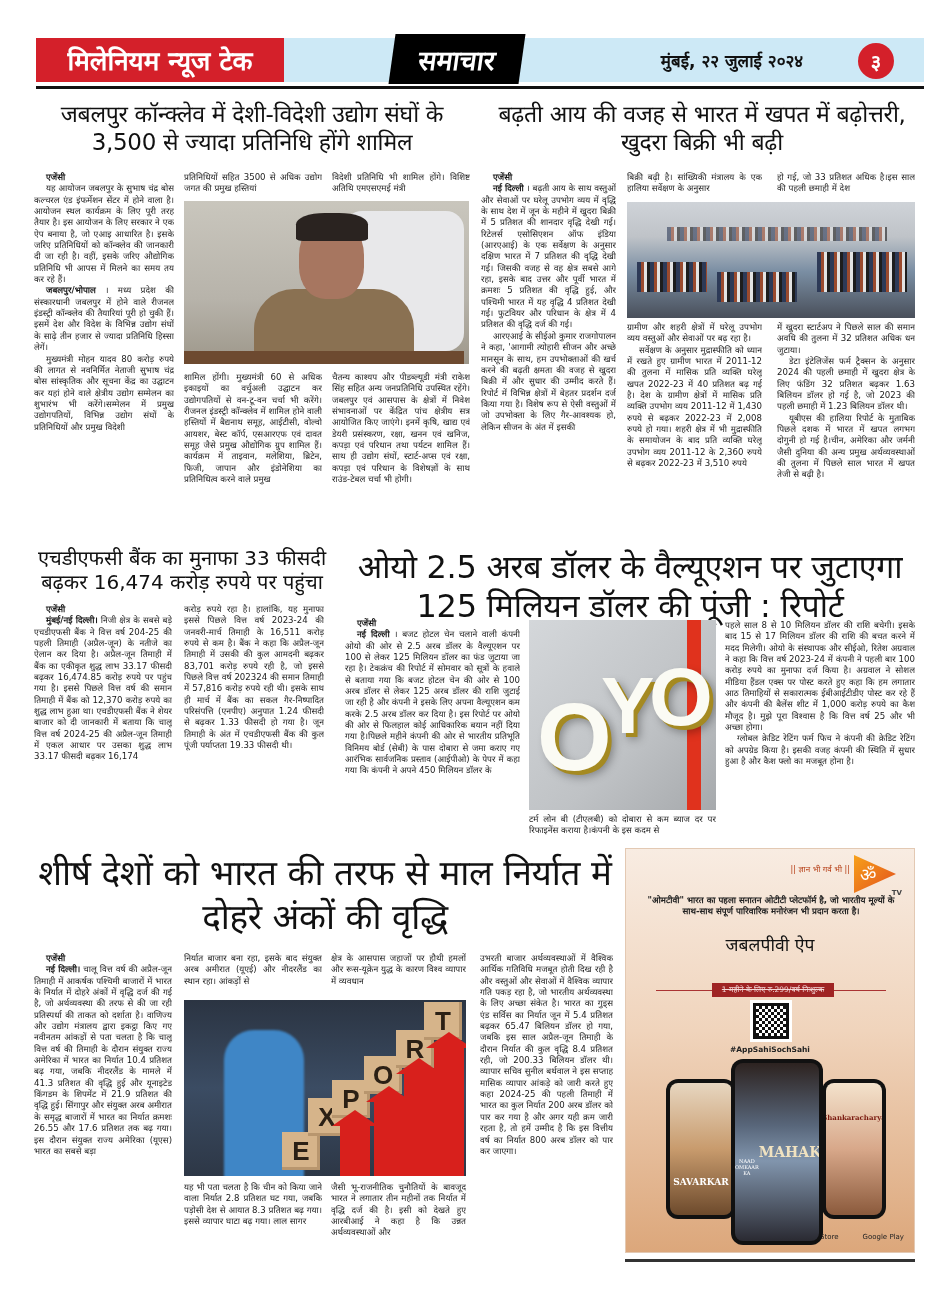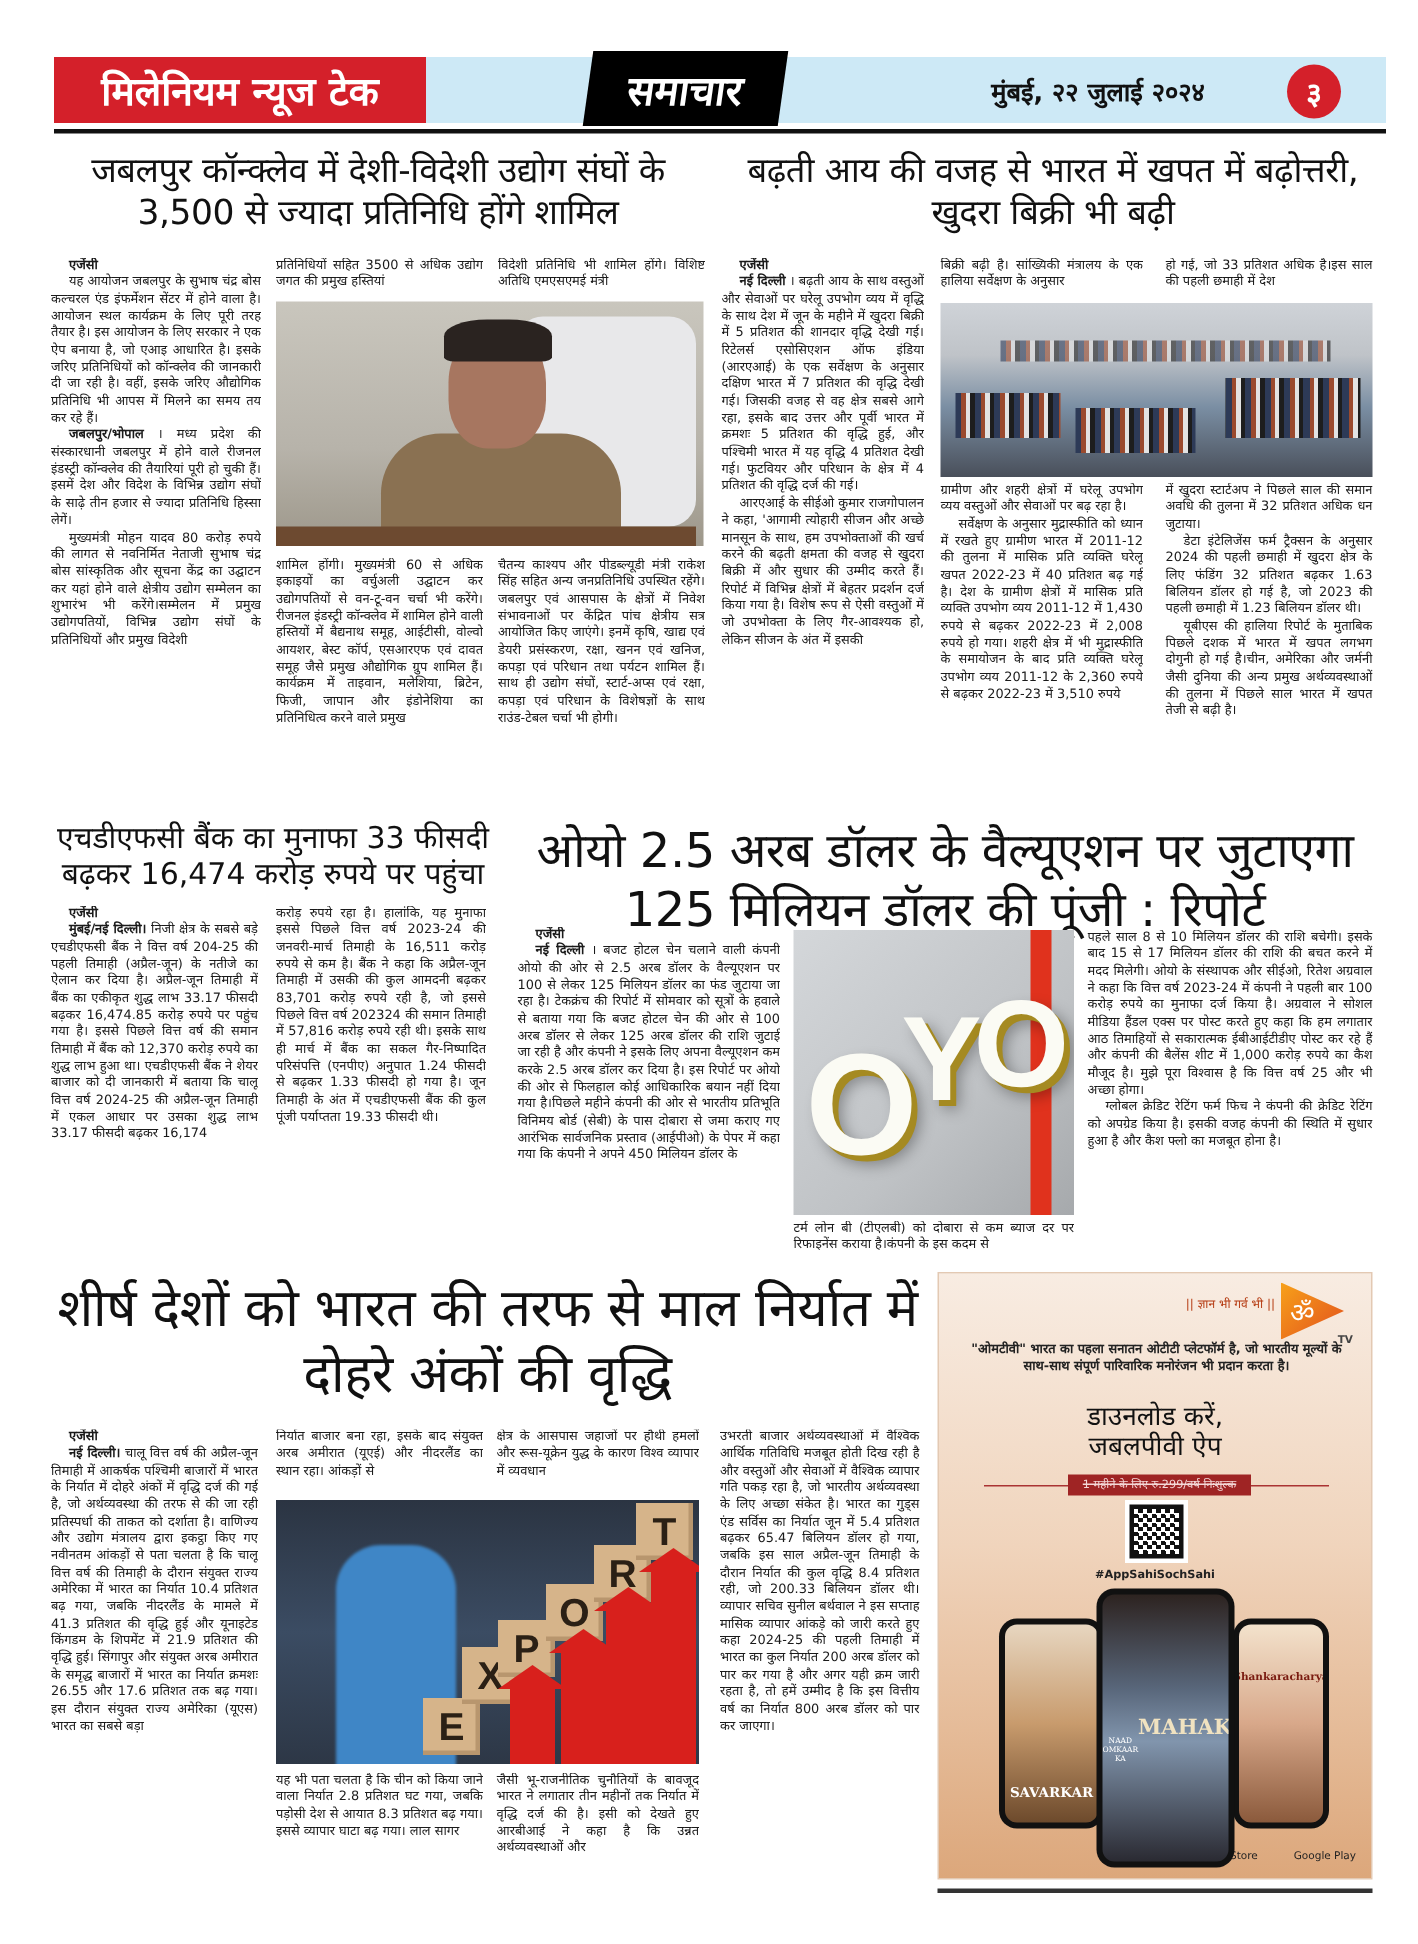--- a/index.html
+++ b/index.html
@@ -162,33 +162,32 @@
 <div class="abs col" style="left:184px;top:1182px;width:138px;height:72px">यह भी पता चलता है कि चीन को किया जाने वाला निर्यात 2.8 प्रतिशत घट गया, जबकि पड़ोसी देश से आयात 8.3 प्रतिशत बढ़ गया। इससे व्यापार घाटा बढ़ गया। लाल सागर</div>
 <div class="abs col" style="left:331px;top:1182px;width:135px;height:72px">जैसी भू-राजनीतिक चुनौतियों के बावजूद भारत ने लगातार तीन महीनों तक निर्यात में वृद्धि दर्ज की है। इसी को देखते हुए आरबीआई ने कहा है कि उन्नत अर्थव्यवस्थाओं और</div>
 <div class="abs col" style="left:480px;top:953px;width:133px;height:300px">उभरती बाजार अर्थव्यवस्थाओं में वैश्विक आर्थिक गतिविधि मजबूत होती दिख रही है और वस्तुओं और सेवाओं में वैश्विक व्यापार गति पकड़ रहा है, जो भारतीय अर्थव्यवस्था के लिए अच्छा संकेत है। भारत का गुड्स एंड सर्विस का निर्यात जून में 5.4 प्रतिशत बढ़कर 65.47 बिलियन डॉलर हो गया, जबकि इस साल अप्रैल-जून तिमाही के दौरान निर्यात की कुल वृद्धि 8.4 प्रतिशत रही, जो 200.33 बिलियन डॉलर थी। व्यापार सचिव सुनील बर्थवाल ने इस सप्ताह मासिक व्यापार आंकड़े को जारी करते हुए कहा 2024-25 की पहली तिमाही में भारत का कुल निर्यात 200 अरब डॉलर को पार कर गया है और अगर यही क्रम जारी रहता है, तो हमें उम्मीद है कि इस वित्तीय वर्ष का निर्यात 800 अरब डॉलर को पार कर जाएगा।</div>
 
 <div class="abs ad">
   <div class="tag">|| ज्ञान भी गर्व भी ||</div>
   <div class="logo">ॐ</div>
   <div class="tv">TV</div>
   <div class="desc">"ओमटीवी" भारत का पहला सनातन ओटीटी प्लेटफॉर्म है, जो भारतीय मूल्यों के साथ-साथ संपूर्ण पारिवारिक मनोरंजन भी प्रदान करता है।</div>
   <div class="cta">
-    <div>डाउनलोड करें,</div>
     <div>जबलपीवी ऐप</div>
   </div>
   <div class="priceline"></div>
   <div class="price">1 महीने के लिए रु.299/वर्ष निःशुल्क</div>
   <div class="qr">
       <div></div>
     </div>
   <div class="hashtag">#AppSahiSochSahi</div>
 
   <div class="phone" style="left:40px;top:230px;width:70px;height:140px">
     <div class="scr" style="background:linear-gradient(180deg,#e7d6c0,#c89b6d 50%,#6d4a2c)">
-      <span style="font-size:9px;padding-bottom:14px">SAVARKAR</span>
+      <span style="font-size:9px;padding-bottom:28px">SAVARKAR</span>
     </div>
   </div>
   <div class="phone" style="left:196px;top:230px;width:64px;height:140px">
     <div class="scr" style="background:linear-gradient(180deg,#f3e2cc,#d8a88a 50%,#8b5a3c);align-items:flex-start">
       <span style="font-size:7px;padding-top:30px;color:#7a1b10">Shankaracharya</span>
     </div>
   </div>
   <div class="phone" style="left:105px;top:210px;width:92px;height:186px;z-index:2">
     <div class="scr" style="background:linear-gradient(180deg,#2d2320,#58667a 35%,#8195ad 55%,#2a2a32);flex-direction:row;justify-content:flex-start;align-items:center">
       <span style="font-size:5px;padding-top:30px;font-weight:normal">NAAD OMKAAR KA</span>

